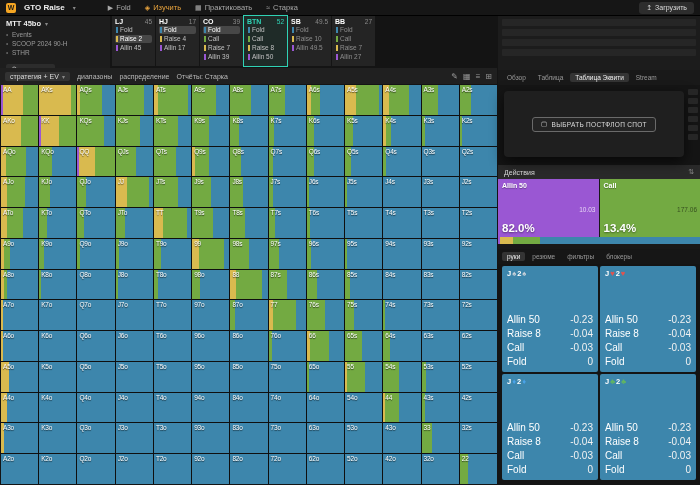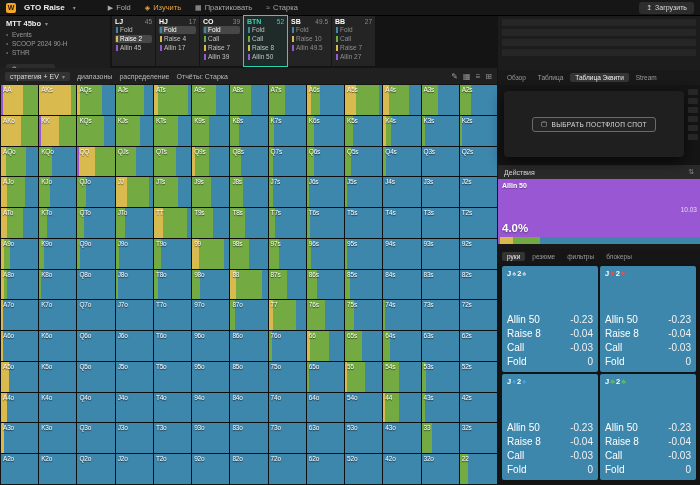--- a/index.html
+++ b/index.html
@@ -1097,22 +1097,27 @@
           <div></div>
         </div>
     </div>
     <div class="actions-bar">
       <span>Действия</span>
       <span class="ab-icon">⇅</span>
     </div>
     <div class="cards">
       <div class="acard card-allin" id="card0" style="background: rgb(154, 87, 211);">
         <div class="alabel">Allin 50</div>
-        <div class="apct">4.0%</div>
+        <div class="apct">82.0%</div>
         <div class="aev">10.03</div>
+      </div>
+      <div class="acard card-call" id="card2" style="background: rgb(115, 170, 66);">
+        <div class="alabel">Call</div>
+        <div class="apct">13.4%</div>
+        <div class="aev">177.06</div>
       </div>
     </div>
     <div class="dist" id="dist">
         <div style="width: 0.8%; background: rgb(154, 87, 211);"></div>
         <div style="width: 6.4%; background: rgb(217, 186, 79);"></div>
         <div style="width: 13.4%; background: rgb(115, 170, 66);"></div>
         <div style="width: 79.4%; background: rgb(61, 134, 172);"></div>
       </div>
     <div class="hand-tabs">
       <span class="rp-tab active">руки</span>

